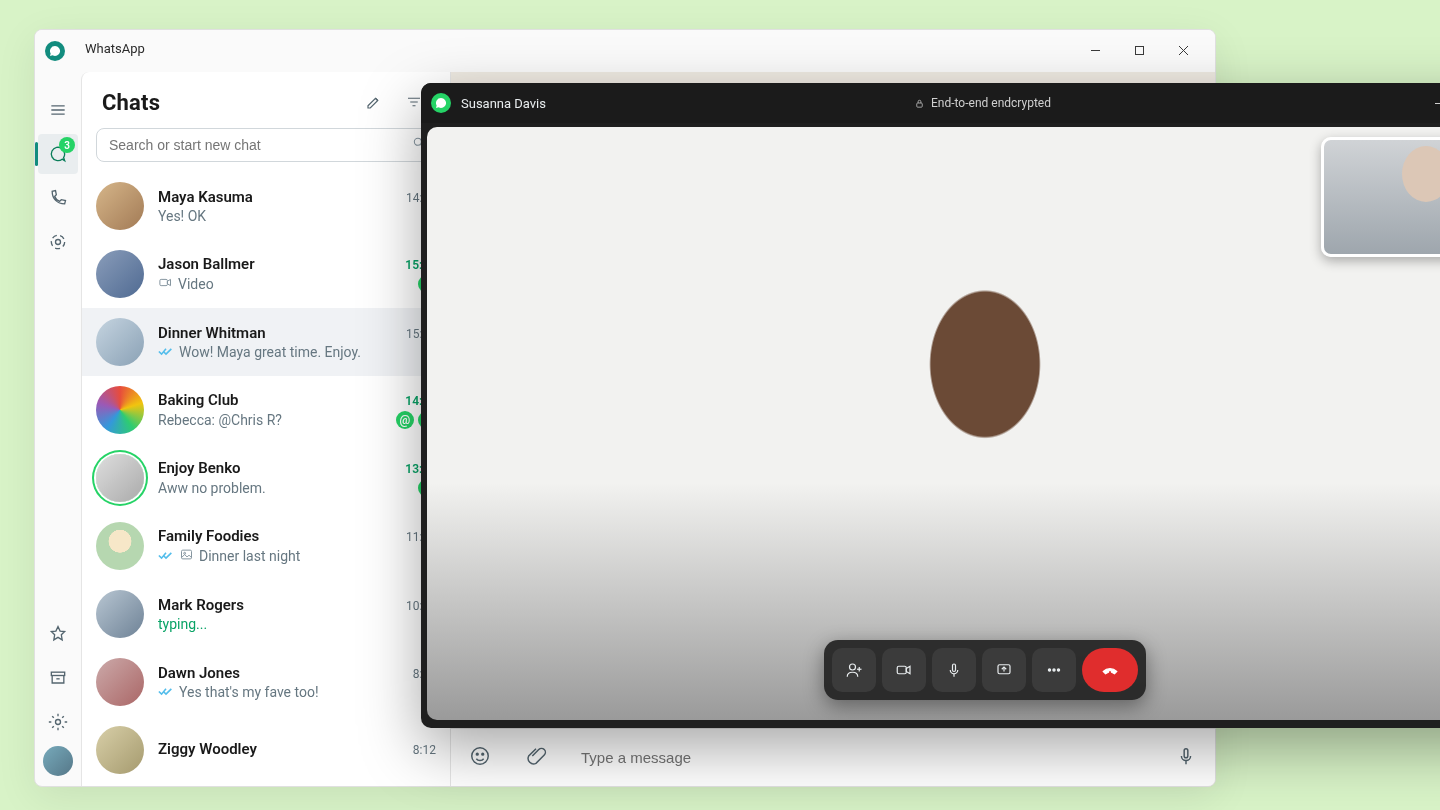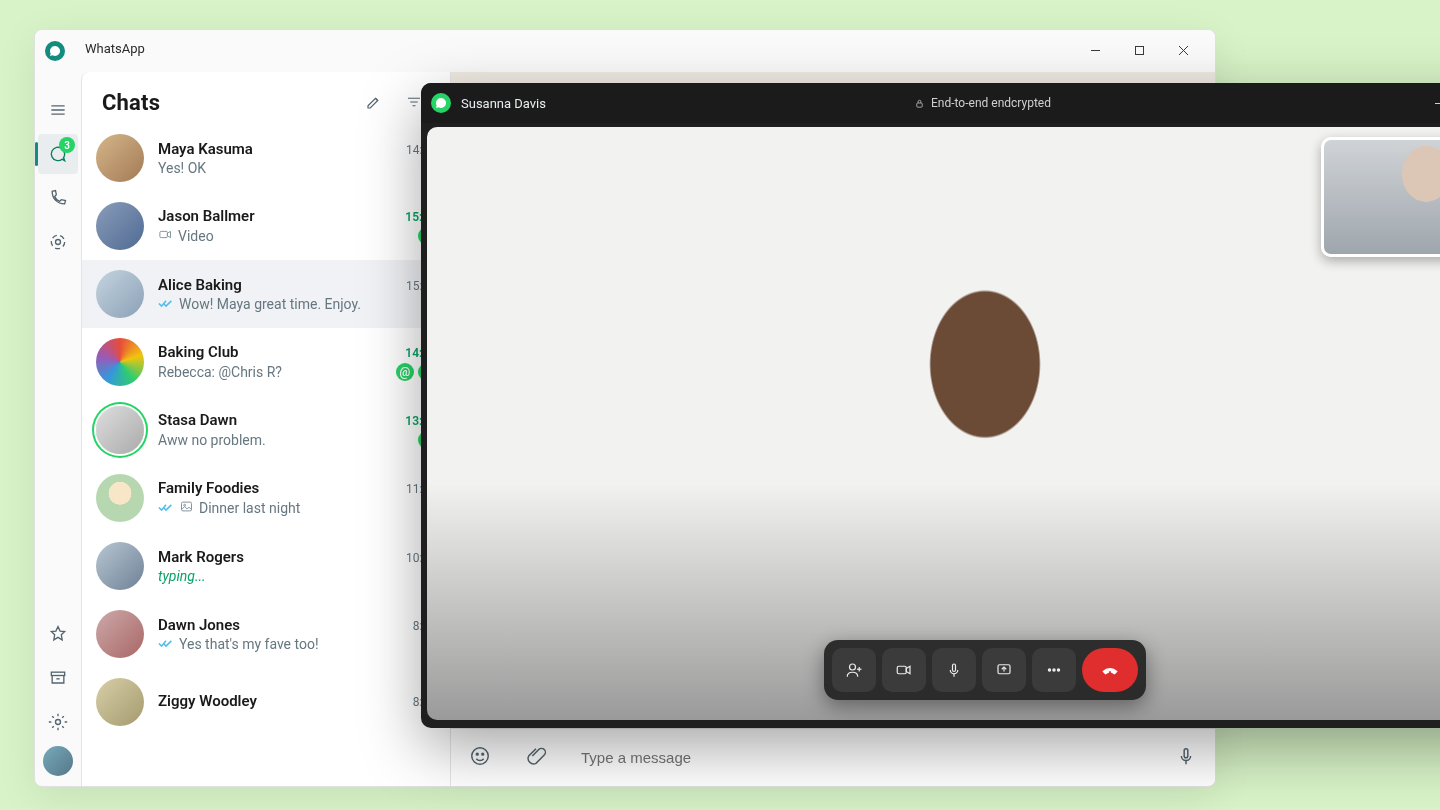--- a/index.html
+++ b/index.html
@@ -134,21 +134,21 @@
   .chat-item.selected{background:var(--selected);}
   .avatar{width:48px;height:48px;border-radius:50%;flex-shrink:0;background:#c8c8c8;display:flex;align-items:center;justify-content:center;font-weight:600;color:#fff;overflow:hidden;}
   .avatar.ring{box-shadow:0 0 0 2px #fff,0 0 0 4px var(--primary);}
   .chat-main{flex:1;min-width:0;border-bottom:0 solid var(--border);padding:2px 0;}
   .chat-row1{display:flex;justify-content:space-between;align-items:baseline;}
   .chat-name{font-weight:600;font-size:15px;white-space:nowrap;overflow:hidden;text-overflow:ellipsis;}
   .chat-time{font-size:12px;color:#667781;margin-left:8px;}
   .chat-time.unread{color:var(--time-green);font-weight:600;}
   .chat-row2{display:flex;align-items:center;gap:5px;margin-top:2px;}
   .chat-preview{color:#667781;font-size:14px;white-space:nowrap;overflow:hidden;text-overflow:ellipsis;flex:1;}
-  .chat-preview.typing{color:var(--time-green);font-style:italic;}
+  .chat-preview.typing{color:var(--time-green);}
   .ticks{color:#53bdeb;flex-shrink:0;}
   .ticks svg{width:16px;height:11px;}
   .meta-icon{color:#8696a0;flex-shrink:0;}
   .meta-icon svg{width:15px;height:15px;stroke:#8696a0;fill:none;stroke-width:1.6;}
   .side-badges{display:flex;gap:4px;align-items:center;}
   .count-badge{background:var(--primary);color:#fff;border-radius:10px;min-width:18px;height:18px;font-size:11px;display:flex;align-items:center;justify-content:center;padding:0 5px;font-weight:600;}
   .mention-badge{background:var(--primary);color:#fff;border-radius:50%;width:18px;height:18px;font-size:12px;display:flex;align-items:center;justify-content:center;font-weight:600;}
 
   
   .chat-area{flex:1;display:flex;flex-direction:column;background:#efeae2;min-width:0;}
@@ -310,20 +310,27 @@
           </div>
           <div class="hdr-icon">
             <svg viewBox="0 0 24 24">
                 <line x1="4" y1="7" x2="20" y2="7"></line>
                 <line x1="7" y1="12" x2="17" y2="12"></line>
                 <line x1="10" y1="17" x2="14" y2="17"></line>
               </svg>
           </div>
         </div>
       </div>
+      <div class="search-wrap">
+        <input class="search-input" placeholder="Search or start new chat" style="">
+        <span class="search-glass"><svg viewBox="0 0 24 24">
+              <circle cx="10" cy="10" r="6"></circle>
+              <line x1="15" y1="15" x2="20" y2="20"></line>
+            </svg></span>
+      </div>
       <div class="chat-list" id="chat-list">
           <div class="chat-item">
             <div class="avatar av1"></div>
             <div class="chat-main">
               <div class="chat-row1">
                 <span class="chat-name">Maya Kasuma</span>
                 <span class="chat-time">14:58</span>
               </div>
               <div class="chat-row2">
                 <span class="chat-preview">Yes! OK</span>
@@ -351,21 +358,21 @@
                 <span class="side-badges">
                   <span class="count-badge">3</span>
                 </span>
               </div>
             </div>
           </div>
           <div class="chat-item selected">
             <div class="avatar av3"></div>
             <div class="chat-main">
               <div class="chat-row1">
-                <span class="chat-name">Alice Baking</span>
+                <span class="chat-name">Dinner Whitman</span>
                 <span class="chat-time">15:15</span>
               </div>
               <div class="chat-row2">
                 <span class="ticks"><svg viewBox="0 0 18 12">
                     <path d="M1 6l3 3L9 3" fill="none" stroke="#53bdeb" stroke-width="1.8"></path>
                     <path d="M6 6l3 3 6-6" fill="none" stroke="#53bdeb" stroke-width="1.8"></path>
                   </svg></span>
                 <span class="chat-preview">Wow! Maya great time. Enjoy.</span>
               </div>
             </div>
@@ -383,21 +390,21 @@
                   <span class="mention-badge">@</span>
                   <span class="count-badge">1</span>
                 </span>
               </div>
             </div>
           </div>
           <div class="chat-item">
             <div class="avatar av5 ring"></div>
             <div class="chat-main">
               <div class="chat-row1">
-                <span class="chat-name">Stasa Dawn</span>
+                <span class="chat-name">Enjoy Benko</span>
                 <span class="chat-time unread">13:50</span>
               </div>
               <div class="chat-row2">
                 <span class="chat-preview">Aww no problem.</span>
                 <span class="side-badges">
                   <span class="count-badge">2</span>
                 </span>
               </div>
             </div>
           </div>

